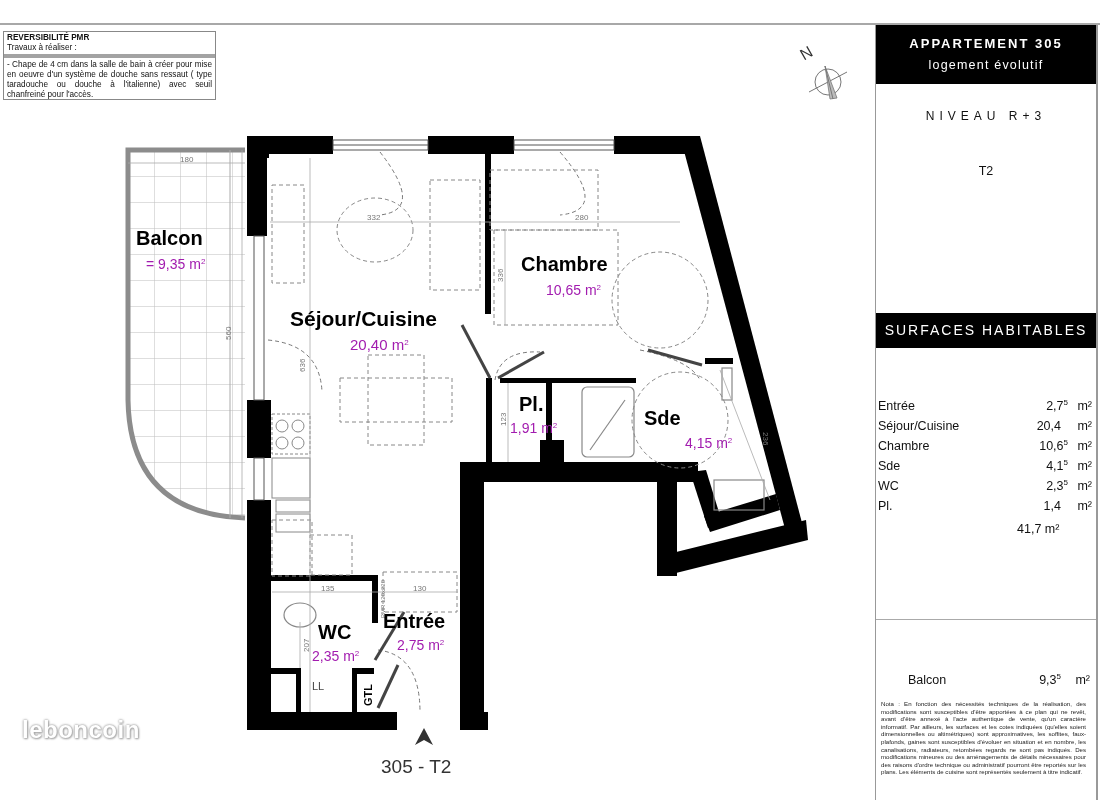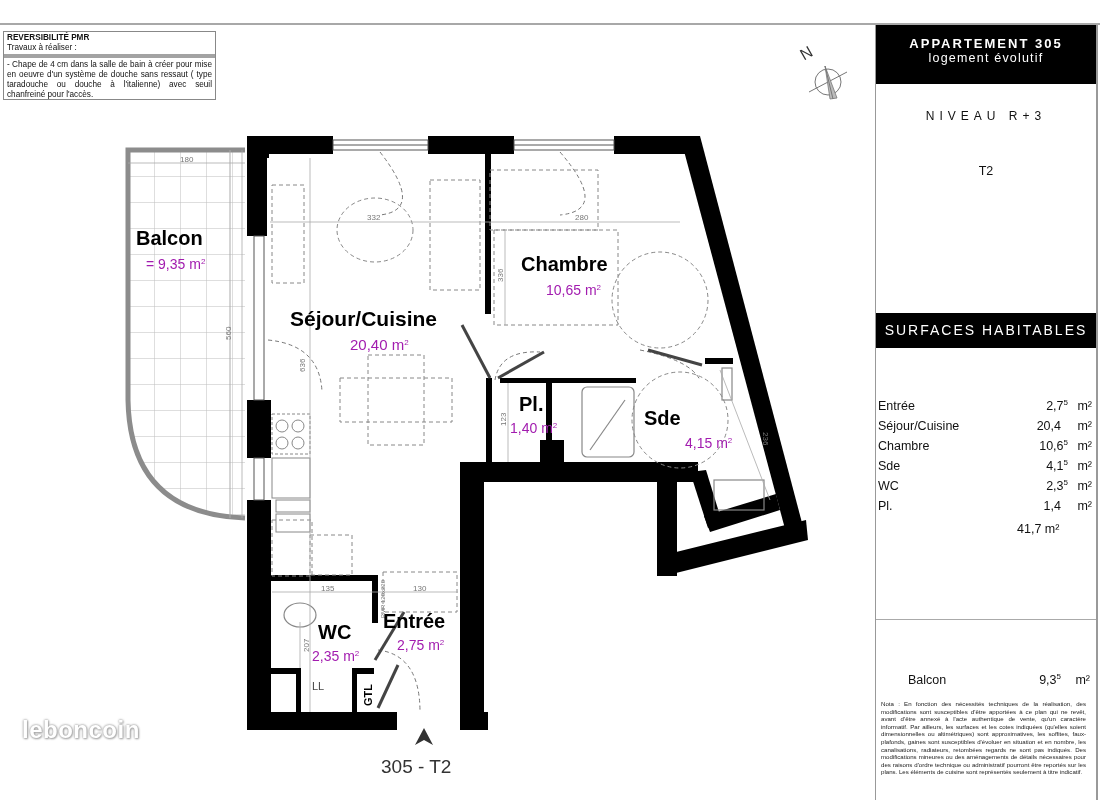--- a/index.html
+++ b/index.html
@@ -7,21 +7,21 @@
   .topline { position:absolute; left:0; top:23px; width:1100px; height:2px; background:#a8a8a8; }
   .pmr-box { position:absolute; left:3px; top:31px; width:211px; height:67px; border:1px solid #888; font-size:8.2px; line-height:10px; }
   .pmr-box .h { padding:1px 3px 0 3px; border-bottom:4px solid #a3a3a3; height:21px; }
   .pmr-box .h b { display:block; font-weight:bold; }
   .pmr-box .body { padding:2px 3px; text-align:justify; }
   .compass { position:absolute; left:795px; top:38px; width:60px; height:70px; }
   .plan { position:absolute; left:0; top:0; width:875px; height:800px; }
   .sidebar { position:absolute; left:875px; top:25px; width:220px; height:775px; border-left:1px solid #999; border-right:2px solid #999; }
   .sb-head { background:#000; color:#fff; text-align:center; height:59px; }
   .sb-head .t1 { font-weight:bold; font-size:13px; letter-spacing:2px; padding-top:11px; }
-  .sb-head .t2 { font-size:12.5px; letter-spacing:1.2px; }
+  .sb-head .t2 { font-size:12.5px; letter-spacing:1.2px; margin-top:7px; }
   .niveau { position:absolute; top:84px; width:100%; text-align:center; font-size:12px; letter-spacing:5px; }
   .type { position:absolute; top:139px; width:100%; text-align:center; font-size:12.5px; }
   .sb-rule { position:absolute; left:0; width:100%; height:1px; background:#aaa; }
   .sec-head { position:absolute; left:0; width:100%; height:35px; background:#000; color:#fff; text-align:center; font-size:14px; letter-spacing:2px; line-height:35px; }
   .surf-list { position:absolute; left:2px; top:371px; width:214px; font-size:12.5px; }
   .surf-row { height:20px; line-height:20px; position:relative; }
   .surf-row .n { position:absolute; left:0; }
   .surf-row .v { position:absolute; right:24px; text-align:right; }
   .surf-row .u { position:absolute; right:0; }
   sup { font-size:8px; vertical-align:5px; line-height:0; }
@@ -213,21 +213,21 @@
 <div class="plan-label" style="left:136px;top:227px;font-size:20px;">Balcon</div>
 <div class="plan-area" style="left:146px;top:256px;"><span>= 9,35 m</span><sup>2</sup></div>
 
 <div class="plan-label" style="left:290px;top:307px;font-size:21px;">Séjour/Cuisine</div>
 <div class="plan-area" style="left:350px;top:336px;font-size:15px;"><span>20,40 m</span><sup>2</sup></div>
 
 <div class="plan-label" style="left:521px;top:253px;font-size:20px;">Chambre</div>
 <div class="plan-area" style="left:546px;top:282px;"><span>10,65 m</span><sup>2</sup></div>
 
 <div class="plan-label" style="left:519px;top:393px;font-size:20px;">Pl.</div>
-<div class="plan-area" style="left:510px;top:420px;"><span>1,40 m</span><sup>2</sup></div>
+<div class="plan-area" style="left:510px;top:420px;"><span>1,91 m</span><sup>2</sup></div>
 
 <div class="plan-label" style="left:644px;top:407px;font-size:20px;">Sde</div>
 <div class="plan-area" style="left:641px;top:435px;margin-left:44px;"><span>4,15 m</span><sup>2</sup></div>
 
 <div class="plan-label" style="left:318px;top:621px;font-size:20px;">WC</div>
 <div class="plan-area" style="left:312px;top:648px;"><span>2,35 m</span><sup>2</sup></div>
 
 <div class="plan-label" style="left:383px;top:610px;font-size:20px;">Entrée</div>
 <div class="plan-area" style="left:397px;top:637px;"><span>2,75 m</span><sup>2</sup></div>
 

